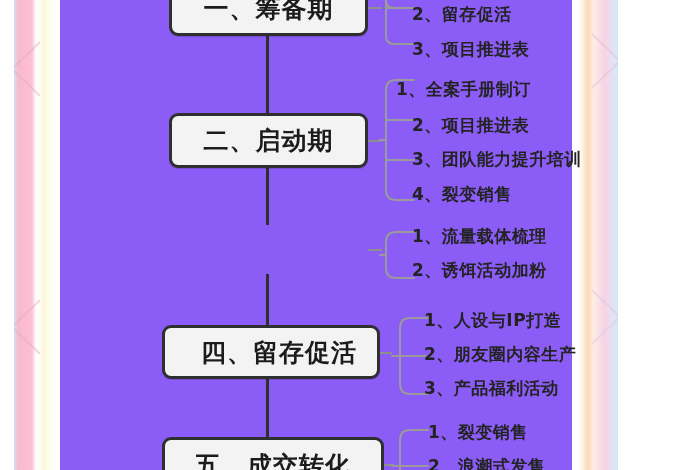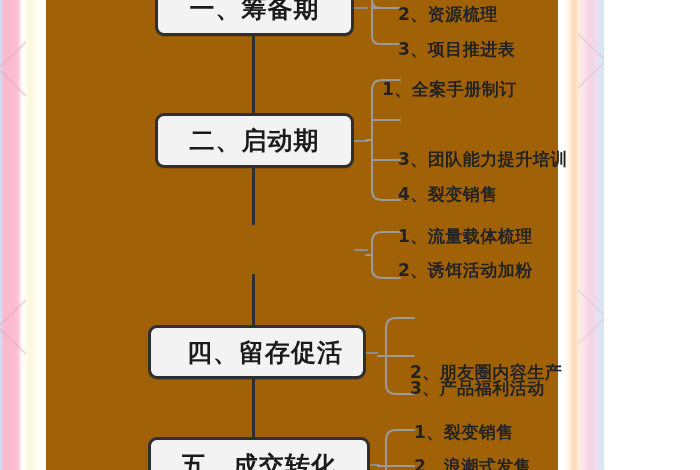--- a/index.html
+++ b/index.html
@@ -1,21 +1,21 @@
 <!DOCTYPE html>
 <html><head>
 <meta charset="utf-8">
 <style>
   html,body{margin:0;padding:0;}
   body{
     width:700px;height:470px;overflow:hidden;
     background:#ffffff;
     font-family:"DejaVu Sans","Liberation Sans",sans-serif;
   }
-  .page{position:relative;width:604px;height:470px;overflow:hidden;background:#a16207;}
+  .page{position:relative;width:604px;height:470px;overflow:hidden;background:#8b5cf6;margin-left:14px;}
 
   
   .edge{position:absolute;top:0;height:470px;}
   .edge-left{left:0;width:46px;
     background:linear-gradient(to right,
       #cfe3f5 0px,#f9b9cf 4px,#fcbcd2 14px,#fbc3d6 18px,
       #ffffff 22px,#fffdf0 26px,#fbf7d8 30px,#fefce8 34px,#ffffff 42px,#ffffff 46px);}
   .edge-right{right:0;width:46px;
     background:linear-gradient(to right,
       #ffffff 0px,#ffffff 6px,#fdf6ea 10px,#fbe0c0 14px,#fcd9ba 17px,
@@ -150,44 +150,50 @@
 
   <div class="bracket" style="left:378px;top:418px;">
     <svg width="38" height="60" viewBox="0 0 38 60">
       <path d="M36 12 H18 Q8 12 8 22 V56" fill="none" stroke="#9a9a9a" stroke-width="2" stroke-linecap="round"></path>
       <path d="M8 48 H36" fill="none" stroke="#9a9a9a" stroke-width="2" stroke-linecap="round"></path>
       <path d="M0 48 H8" fill="none" stroke="#9a9a9a" stroke-width="2" stroke-linecap="round"></path>
     </svg>
   </div>
 
   <div class="item" style="left:398px;top:6px;">
-    <span>2、</span><span>资源梳理</span>
+    <span>2、</span><span>留存促活</span>
   </div>
   <div class="item" style="left:398px;top:41px;">
     <span>3、</span><span>项目推进表</span>
   </div>
 
   <div class="item" style="left:382px;top:81px;">
     <span>1、</span><span>全案手册制订</span>
   </div>
+  <div class="item" style="left:398px;top:117px;">
+    <span>2、</span><span>项目推进表</span>
+  </div>
   <div class="item" style="left:398px;top:151px;">
     <span>3、</span><span>团队能力提升培训</span>
   </div>
   <div class="item" style="left:398px;top:186px;">
     <span>4、</span><span>裂变销售</span>
   </div>
 
   <div class="item" style="left:398px;top:228px;text-align:right;">
     <span>1、</span><span>流量载体梳理</span>
   </div>
   <div class="item" style="left:398px;top:262px;">
     <span>2、</span><span>诱饵活动加粉</span>
   </div>
 
-  <div class="item" style="left:410px;top:364px;">
+  <div class="item" style="left:410px;top:312px;">
+    <span>1、</span><span>人设与IP打造</span>
+  </div>
+  <div class="item" style="left:410px;top:346px;">
     <span>2、</span><span>朋友圈内容生产</span>
   </div>
   <div class="item" style="left:410px;top:380px;">
     <span>3、</span><span>产品福利活动</span>
   </div>
 
   <div class="item" style="left:414px;top:424px;">
     <span>1、</span><span>裂变销售</span>
   </div>
   <div class="item" style="left:414px;top:458px;">

